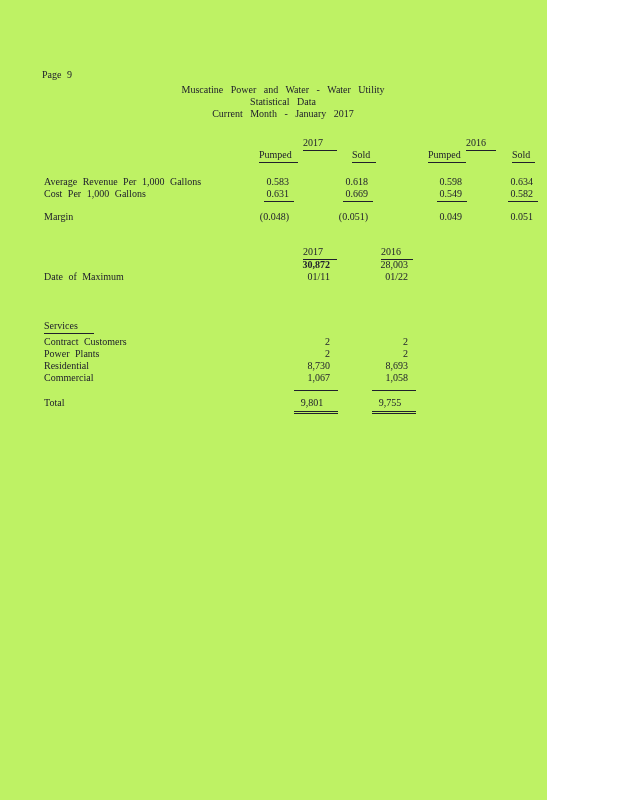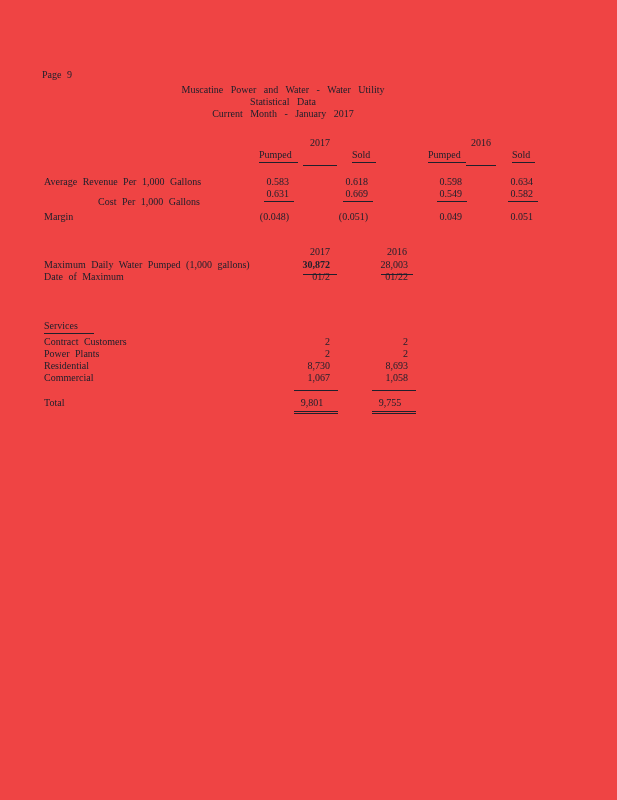--- a/index.html
+++ b/index.html
@@ -5,34 +5,34 @@
   * { box-sizing: border-box; }
   html, body { margin: 0; padding: 0; }
   body {
     width: 617px; height: 800px;
     background: #ffffff;
     font-family: "Liberation Serif", "DejaVu Serif", serif;
     color: #20202c;
   }
   .page {
     position: relative;
-    width: 617px; height: 800px;
-    background: #ef4444;
+    width: 547px; height: 800px;
+    background: #bef264;
     overflow: hidden;
     font-size: 10px;
     line-height: 12px;
     word-spacing: 3px;
   }
   .abs { position: absolute; }
   .title-line { text-align: center; word-spacing: 5px; }
   .num { text-align: right; }
   .yr {
-    text-align: center;
+    text-align: left;
     border-bottom: 1px solid #20202c;
-    padding-bottom: 16px;
+    padding-bottom: 1px;
   }
   .colhdr {
     text-align: left;
     border-bottom: 1px solid #20202c;
     padding-bottom: 1px;
   }
   .svc-head {
     display: inline-block;
     border-bottom: 1px solid #20202c;
     padding: 0 16px 1px 0;
@@ -78,21 +78,21 @@
   <div class="abs colhdr" style="left:352px; top:149px; width:24px;">Sold</div>
   <div class="abs colhdr" style="left:428px; top:149px; width:38px;">Pumped</div>
   <div class="abs colhdr" style="left:512px; top:149px; width:23px;">Sold</div>
 
   <div class="abs" style="left:44px; top:176px; width:210px;">Average Revenue Per 1,000 Gallons</div>
   <div class="abs num" style="left:239px; top:176px; width:50px;">0.583</div>
   <div class="abs num" style="left:318px; top:176px; width:50px;">0.618</div>
   <div class="abs num" style="left:412px; top:176px; width:50px;">0.598</div>
   <div class="abs num" style="left:483px; top:176px; width:50px;">0.634</div>
 
-  <div class="abs" style="left:44px; top:196px; width:210px;text-align:center;">Cost Per 1,000 Gallons</div>
+  <div class="abs" style="left:44px; top:188px; width:210px;">Cost Per 1,000 Gallons</div>
   <div class="abs num" style="left:239px; top:188px; width:50px;">
     <span class="uline">0.631</span>
   </div>
   <div class="abs num" style="left:318px; top:188px; width:50px;">
     <span class="uline">0.669</span>
   </div>
   <div class="abs num" style="left:412px; top:188px; width:50px;">
     <span class="uline">0.549</span>
   </div>
   <div class="abs num" style="left:483px; top:188px; width:50px;">
@@ -101,26 +101,25 @@
 
   <div class="abs" style="left:44px; top:211px; width:210px;">Margin</div>
   <div class="abs num" style="left:239px; top:211px; width:50px;">(0.048)</div>
   <div class="abs num" style="left:318px; top:211px; width:50px;">(0.051)</div>
   <div class="abs num" style="left:412px; top:211px; width:50px;">0.049</div>
   <div class="abs num" style="left:483px; top:211px; width:50px;">0.051</div>
 
   <div class="abs yr" style="left:303px; top:246px; width:34px;">2017</div>
   <div class="abs yr" style="left:381px; top:246px; width:32px;">2016</div>
 
-  <div class="abs" style="left:44px; top:259px; width:230px;">Maximum Daily Water Pumped (1,000 gallons)</div>
   <div class="abs num" style="left:280px; top:259px; width:50px;font-weight:bold;">30,872</div>
   <div class="abs num" style="left:358px; top:259px; width:50px;">28,003</div>
 
   <div class="abs" style="left:44px; top:271px; width:230px;">Date of Maximum</div>
-  <div class="abs num" style="left:280px; top:271px; width:50px;">01/2</div>
+  <div class="abs num" style="left:280px; top:271px; width:50px;">01/11</div>
   <div class="abs num" style="left:358px; top:271px; width:50px;">01/22</div>
 
   <div class="abs" style="left:44px; top:320px;">
     <span class="svc-head">Services</span>
   </div>
 
   <div class="abs" style="left:44px; top:336px; width:210px;">Contract Customers</div>
   <div class="abs num" style="left:280px; top:336px; width:50px;">2</div>
   <div class="abs num" style="left:358px; top:336px; width:50px;">2</div>
 

